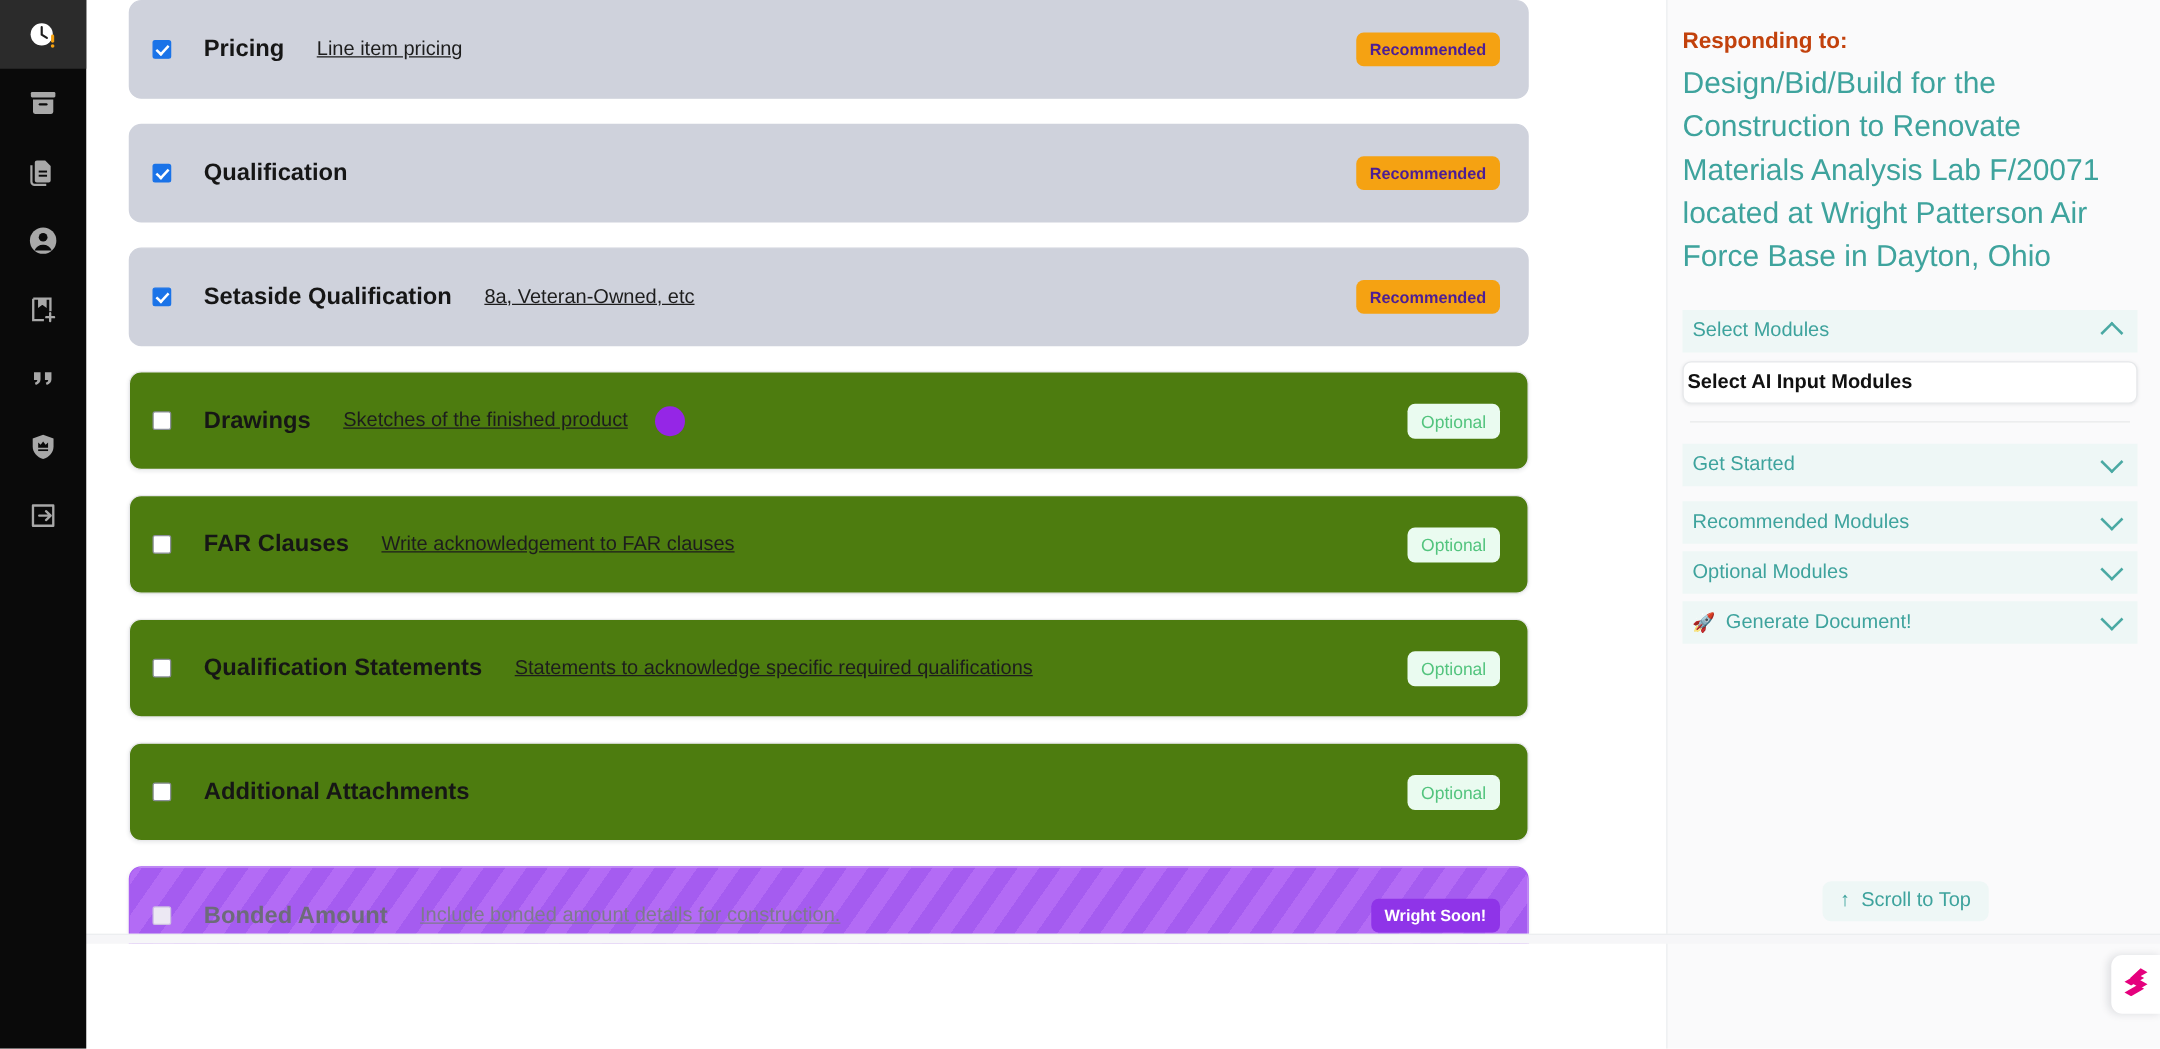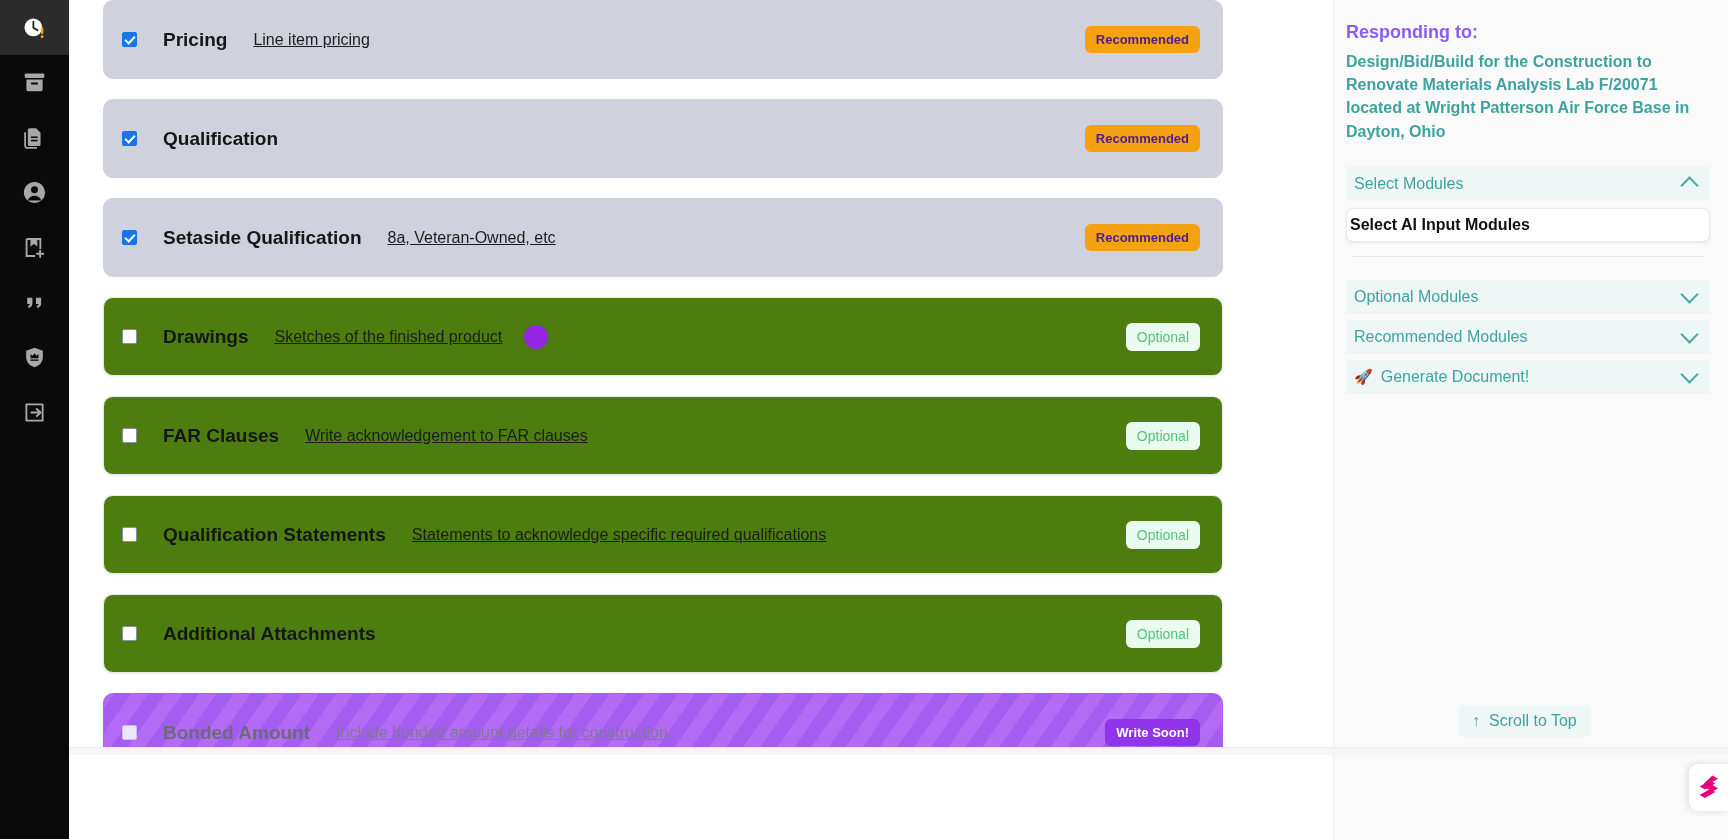--- a/index.html
+++ b/index.html
@@ -136,25 +136,25 @@
   
   .right-panel {
     width: 395px; flex: 0 0 395px;
     height: 839px;
     background: #fafafb;
     border-left: 1px solid #eceef0;
     position: relative;
     padding: 22px 18px 0 12px;
   }
   .responding-label {
-    font-size: 18px; font-weight: bold; color: #8b5cf6;
+    font-size: 18px; font-weight: bold; color: #c2410c;
     margin-bottom: 7px;
   }
   .responding-title {
-    font-size: 16px; font-weight: bold; color: #3ea39d;
+    font-size: 24px; font-weight: normal; color: #3ea39d;
     line-height: 1.45;
     margin-bottom: 24px;
   }
   .acc-head {
     background: #eef7f6;
     color: #3ea39d;
     font-size: 16px;
     height: 34px;
     display: flex; align-items: center;
     padding: 0 10px 0 8px;
@@ -346,21 +346,21 @@
           <div class="chk"></div>
           <div class="mod-title">Additional Attachments</div>
           <div class="spacer"></div>
           <div class="badge optional">Optional</div>
         </div>
         <div class="module-row soon">
           <div class="chk disabled"></div>
           <div class="mod-title">Bonded Amount</div>
           <div class="mod-desc">Include bonded amount details for construction.</div>
           <div class="spacer"></div>
-          <div class="badge comingsoon">Write Soon!</div>
+          <div class="badge comingsoon">Wright Soon!</div>
         </div>
         <div class="module-row soon" style="min-height: 60px;">
           <div class="chk disabled"></div>
           <div class="mod-title"></div>
           <div class="spacer"></div>
         </div>
       </div>
   </section>
 
   <aside class="right-panel">
@@ -373,28 +373,33 @@
       <span class="chev up"></span>
     </div>
 
     <div class="select-box">
       <span>Select AI Input Modules</span>
     </div>
 
     <div class="divider"></div>
 
     <div id="accordion-list">
+        <div class="acc-head" style="margin-bottom: 6px;">
+          <span>Get Started</span>
+          <span class="spacer"></span>
+          <span class="chev"></span>
+        </div>
         <div class="acc-gap"></div>
         <div class="acc-head" style="margin-bottom: 6px;">
-          <span>Optional Modules</span>
+          <span>Recommended Modules</span>
           <span class="spacer"></span>
           <span class="chev"></span>
         </div>
         <div class="acc-head" style="margin-bottom: 6px;">
-          <span>Recommended Modules</span>
+          <span>Optional Modules</span>
           <span class="spacer"></span>
           <span class="chev"></span>
         </div>
         <div class="acc-head" style="margin-bottom: 6px;">
           <span class="rocket">🚀</span>
           <span>Generate Document!</span>
           <span class="spacer"></span>
           <span class="chev"></span>
         </div>
       </div>

